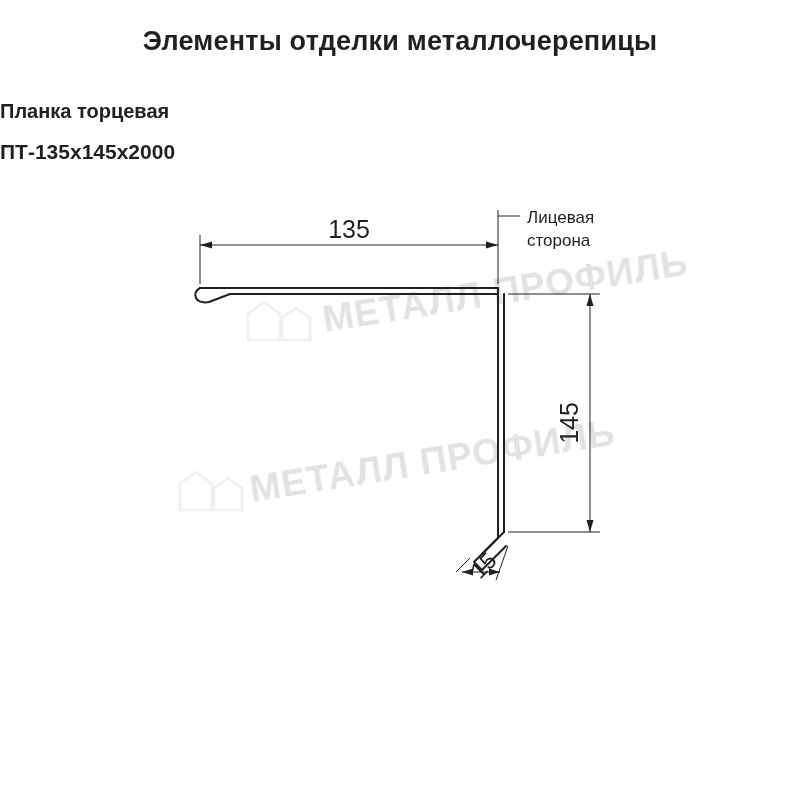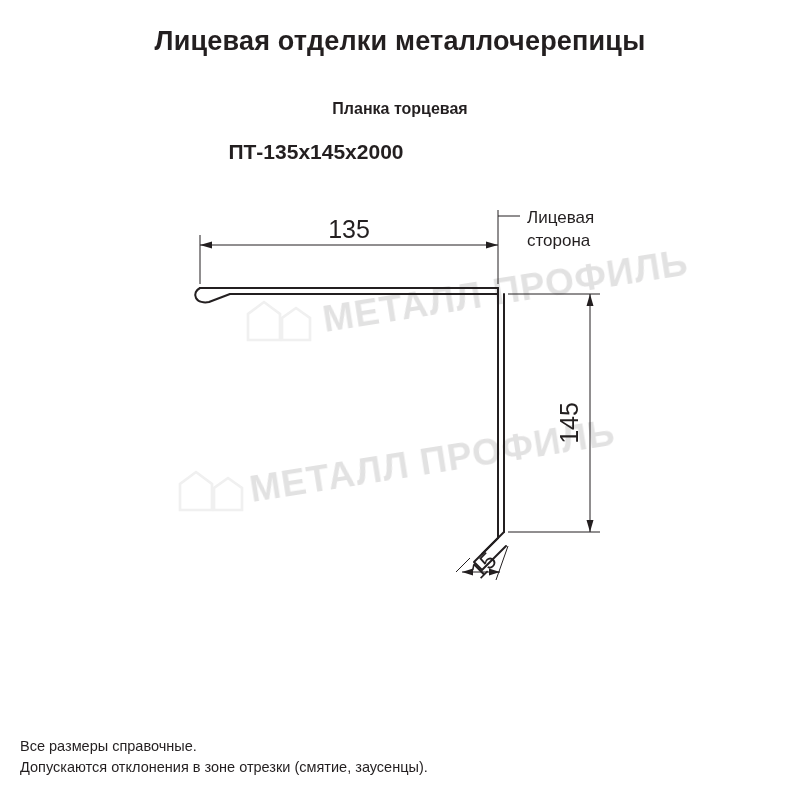--- a/index.html
+++ b/index.html
@@ -28,30 +28,28 @@
     text-align: center;
     font-size: 27px;
     font-weight: bold;
     letter-spacing: 0.2px;
   }
   .subtitle {
     position: absolute;
     top: 100px;
     left: 0;
     width: 800px;
-    text-align: center;
-    font-size: 16px;
+    font-size: 20px;
     font-weight: bold;
   }
   .code {
     position: absolute;
     top: 140px;
     left: 0;
     width: 632px;
-    text-align: center;
     font-size: 21px;
     font-weight: bold;
   }
   .drawing {
     position: absolute;
     top: 180px;
     left: 0;
     width: 716px;
     height: 450px;
   }
@@ -76,21 +74,21 @@
   svg text {
     font-family: "Liberation Sans", sans-serif;
     fill: #231f20;
   }
 </style>
 </head>
 <body>
 
 <div class="page">
 
-  <div class="title">Лицевая отделки металлочерепицы</div>
+  <div class="title">Элементы отделки металлочерепицы</div>
   <div class="subtitle">Планка торцевая</div>
   <div class="code">ПТ-135х145х2000</div>
 
   <div class="watermarks">
     <svg width="800" height="450" viewBox="0 0 800 450" xmlns="http://www.w3.org/2000/svg">
       <g opacity="0.13" fill="none" stroke="#8a8a8a" stroke-width="2.6">
 
         <g transform="translate(238,120) scale(1.0)">
           <path d="M10 40 L10 14 L26 2 L42 14 L42 40 Z"></path>
           <path d="M44 40 L44 18 L58 8 L72 18 L72 40 Z"></path>
@@ -151,18 +149,14 @@
 
       <g stroke="#231f20" stroke-width="1" fill="none">
         <line x1="498" y1="36" x2="520" y2="36"></line>
       </g>
       <text x="527" y="43" font-size="17">Лицевая</text>
       <text x="527" y="66" font-size="17">сторона</text>
 
     </svg>
   </div>
 
-  <div class="footer">
-    <div>Все размеры справочные.</div>
-    <div>Допускаются отклонения в зоне отрезки (смятие, заусенцы).</div>
-  </div>
 
 </div>
 
 </body></html>

